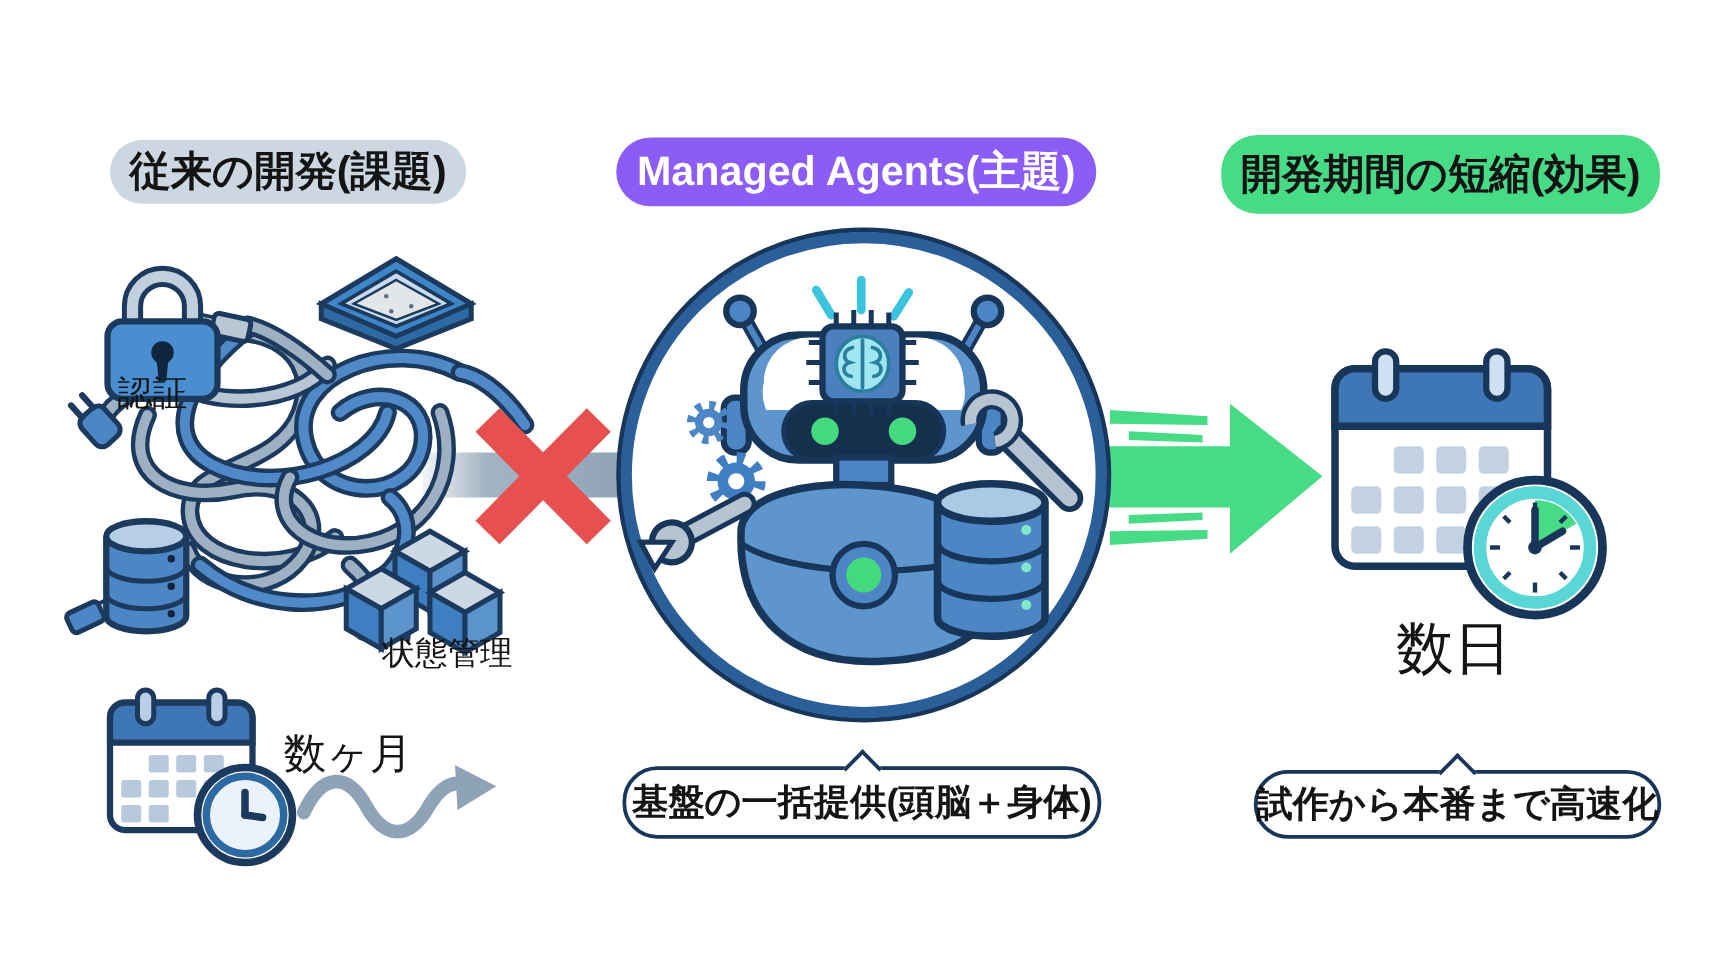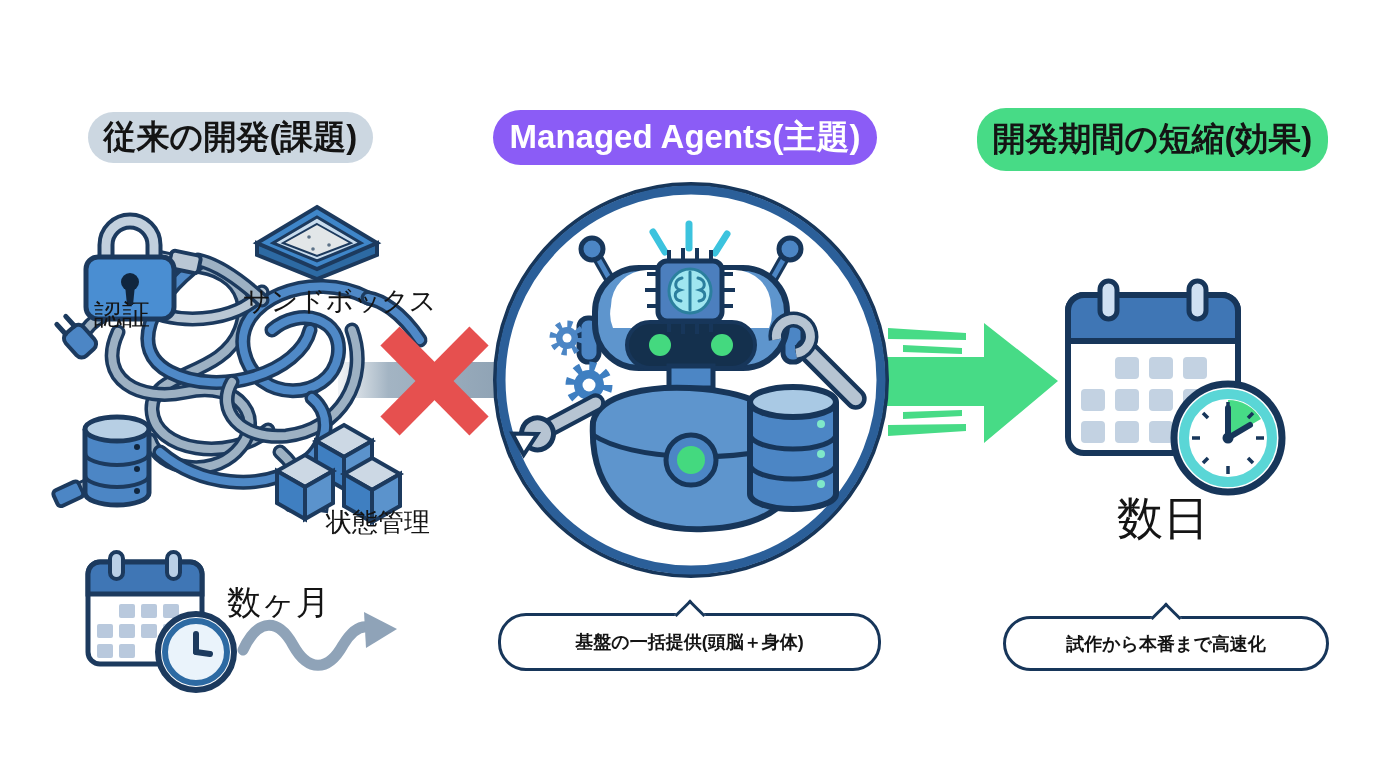--- a/index.html
+++ b/index.html
@@ -12,32 +12,32 @@
   .badge{
     position:absolute;z-index:2;display:flex;align-items:center;justify-content:center;
     border-radius:29px;font-weight:bold;font-size:33px;white-space:nowrap;color:#141414;
   }
   .badge-left{left:88px;top:112px;width:285px;height:51px;background:#ccd7e1;}
   .badge-center{left:493px;top:110px;width:384px;height:55px;background:#8b5cf6;color:#fff;}
   .badge-right{left:977px;top:108px;width:351px;height:63px;background:#47db86;}
   .bubble{
     position:absolute;z-index:2;display:flex;align-items:center;justify-content:center;
     background:#fff;border:3.5px solid #17365a;border-radius:28px;
-    font-weight:bold;font-size:18px;color:#141414;white-space:nowrap;
+    font-weight:bold;font-size:29px;color:#141414;white-space:nowrap;
   }
   .bubble::before{
     content:'';position:absolute;top:-12px;left:calc(50% - 11px);width:19px;height:19px;
     background:#fff;border-left:3.5px solid #17365a;border-top:3.5px solid #17365a;
     transform:rotate(45deg);
   }
   .bubble-center{left:498px;top:613px;width:377px;height:52px;}
   .bubble-right{left:1003px;top:616px;width:320px;height:49px;}
   .lbl-auth{left:94px;top:296px;font-size:28px;}
   .lbl-sandbox{left:243px;top:283px;font-size:27px;}
-  .lbl-state{left:306px;top:505px;font-size:26px;margin-left:20px;}
+  .lbl-state{left:306px;top:505px;font-size:26px;}
   .lbl-months{left:227px;top:580px;font-size:34px;}
   .lbl-days{left:1117px;top:488px;font-size:46px;}
 </style>
 </head>
 <body>
 
 <div class="stage">
 
   <svg class="art" viewBox="0 0 1376 768">
     <defs>
@@ -338,21 +338,20 @@
         <circle cx="0" cy="0" r="5.5" fill="#17365a"></circle>
       </g>
     </g>
   </svg>
 
   <div class="badge badge-left">従来の開発(課題)</div>
   <div class="badge badge-center">Managed Agents(主題)</div>
   <div class="badge badge-right">開発期間の短縮(効果)</div>
 
   <div class="txt lbl-auth">認証</div>
-  <div class="txt lbl-sandbox">サンドボックス</div>
   <div class="txt lbl-state">状態管理</div>
   <div class="txt lbl-months">数ヶ月</div>
 
   <div class="txt lbl-days">数日</div>
 
   <div class="bubble bubble-center">基盤の一括提供(頭脳＋身体)</div>
   <div class="bubble bubble-right">試作から本番まで高速化</div>
 
 </div>
 

